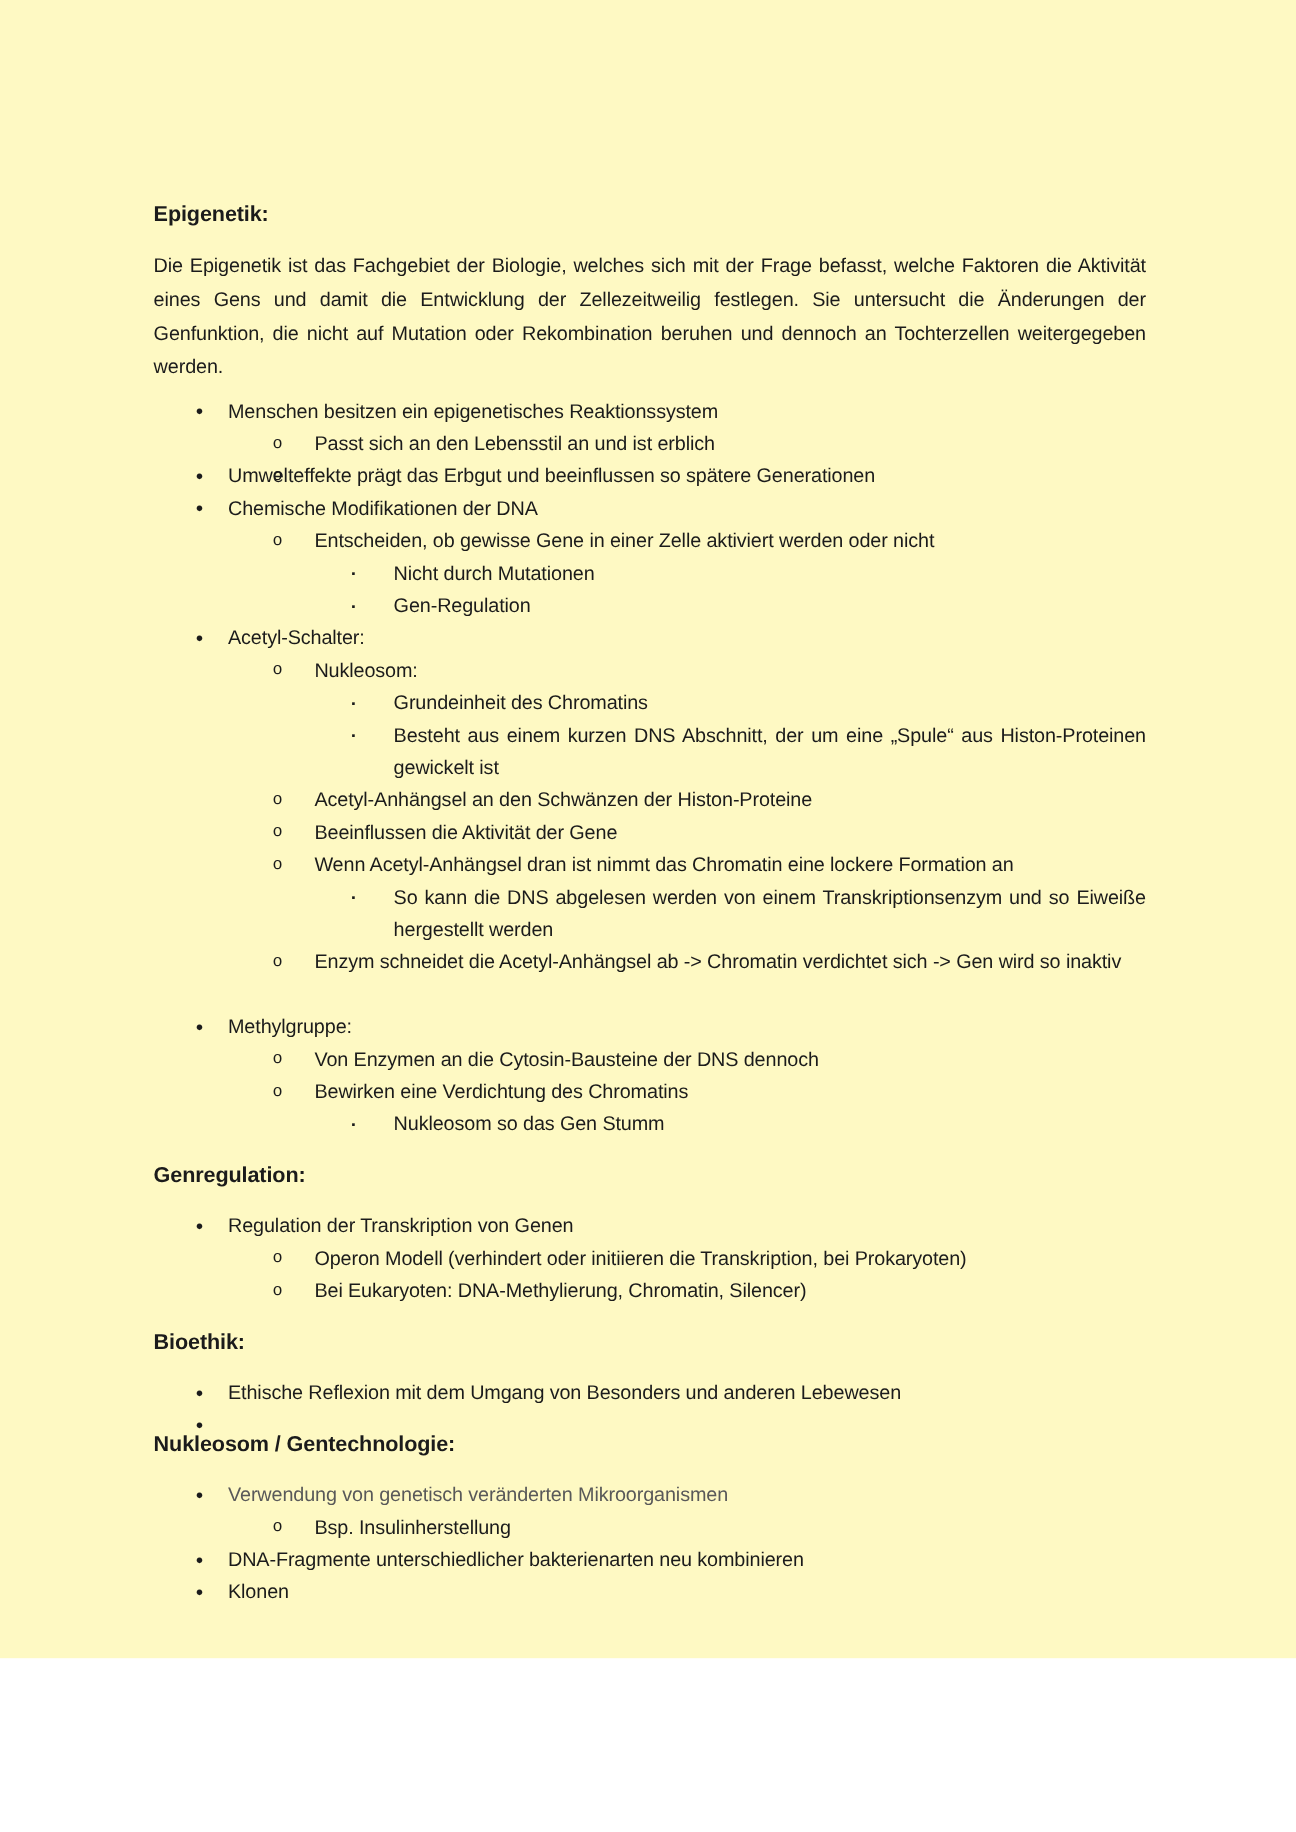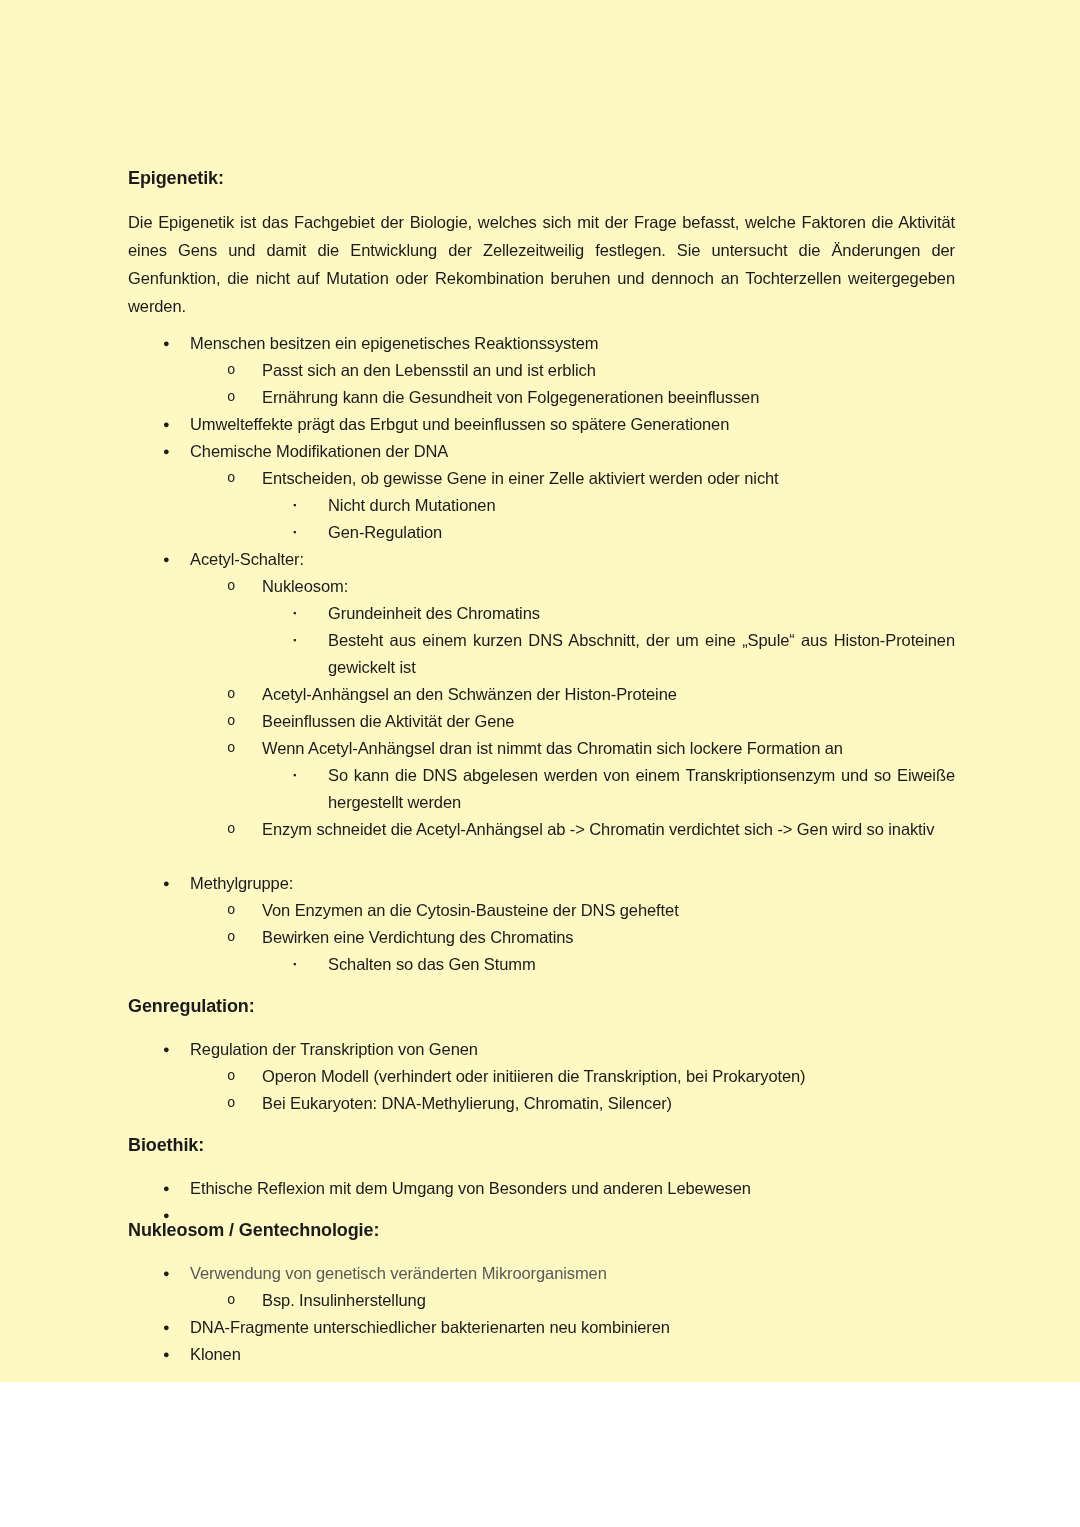--- a/index.html
+++ b/index.html
@@ -54,39 +54,39 @@
 
 <div class="page">
 
   <div class="heading">Epigenetik:</div>
 
   <p class="intro"><span>Die </span><span class="bold">Epigenetik</span><span> ist das Fachgebiet der Biologie, welches sich mit der Frage befasst, welche Faktoren die Aktivität eines Gens und damit die Entwicklung der Zellezeitweilig festlegen. Sie untersucht die Änderungen der Genfunktion, die nicht auf Mutation oder Rekombination beruhen und dennoch an Tochterzellen weitergegeben werden.</span></p>
 
   <div class="list">
     <div class="li l1"><span class="bullet b1">●</span><span class="t">Menschen besitzen ein epigenetisches Reaktionssystem</span></div>
     <div class="li l2"><span class="bullet b2">o</span><span class="t">Passt sich an den Lebensstil an und ist erblich</span></div>
-    <div class="li l2"><span class="bullet b2">o</span><span class="t">Ernährung kann die Gesundheit von Folgegenerationen beeinflussen</span></div>
+    <div class="li l2"><span class="bullet b2">o</span></div>
     <div class="li l1"><span class="bullet b1">●</span><span class="t">Umwelteffekte prägt das Erbgut und beeinflussen so spätere Generationen</span></div>
     <div class="li l1"><span class="bullet b1">●</span><span class="t">Chemische Modifikationen der DNA</span></div>
     <div class="li l2"><span class="bullet b2">o</span><span class="t">Entscheiden, ob gewisse Gene in einer Zelle aktiviert werden oder nicht</span></div>
     <div class="li l3"><span class="bullet b3">▪</span><span class="t">Nicht durch Mutationen</span></div>
     <div class="li l3"><span class="bullet b3">▪</span><span class="t">Gen-Regulation</span></div>
     <div class="li l1"><span class="bullet b1">●</span><span class="t">Acetyl-Schalter:</span></div>
     <div class="li l2"><span class="bullet b2">o</span><span class="t">Nukleosom:</span></div>
     <div class="li l3"><span class="bullet b3">▪</span><span class="t">Grundeinheit des Chromatins</span></div>
     <div class="li l3 just"><span class="bullet b3">▪</span><span class="t">Besteht aus einem kurzen DNS Abschnitt, der um eine „Spule“ aus Histon-Proteinen gewickelt ist</span></div>
     <div class="li l2"><span class="bullet b2">o</span><span class="t">Acetyl-Anhängsel an den Schwänzen der Histon-Proteine</span></div>
     <div class="li l2"><span class="bullet b2">o</span><span class="t">Beeinflussen die Aktivität der Gene</span></div>
-    <div class="li l2"><span class="bullet b2">o</span><span class="t">Wenn Acetyl-Anhängsel dran ist nimmt das Chromatin sich lockere Formation an</span></div>
+    <div class="li l2"><span class="bullet b2">o</span><span class="t">Wenn Acetyl-Anhängsel dran ist nimmt das Chromatin eine lockere Formation an</span></div>
     <div class="li l3 just"><span class="bullet b3">▪</span><span class="t">So kann die DNS abgelesen werden von einem Transkriptionsenzym und so Eiweiße hergestellt werden</span></div>
     <div class="li l2 just"><span class="bullet b2">o</span><span class="t">Enzym schneidet die Acetyl-Anhängsel ab -&gt; Chromatin verdichtet sich -&gt; Gen wird so inaktiv</span></div>
     <div class="li l1 gap-before"><span class="bullet b1">●</span><span class="t">Methylgruppe:</span></div>
-    <div class="li l2"><span class="bullet b2">o</span><span class="t">Von Enzymen an die Cytosin-Bausteine der DNS geheftet</span></div>
+    <div class="li l2"><span class="bullet b2">o</span><span class="t">Von Enzymen an die Cytosin-Bausteine der DNS dennoch</span></div>
     <div class="li l2"><span class="bullet b2">o</span><span class="t">Bewirken eine Verdichtung des Chromatins</span></div>
-    <div class="li l3"><span class="bullet b3">▪</span><span class="t">Schalten so das Gen Stumm</span></div>
+    <div class="li l3"><span class="bullet b3">▪</span><span class="t">Nukleosom so das Gen Stumm</span></div>
   </div>
 
   <div class="heading">Genregulation:</div>
   <div class="list">
     <div class="li l1"><span class="bullet b1">●</span><span class="t">Regulation der Transkription von Genen</span></div>
     <div class="li l2"><span class="bullet b2">o</span><span class="t">Operon Modell (verhindert oder initiieren die Transkription, bei Prokaryoten)</span></div>
     <div class="li l2"><span class="bullet b2">o</span><span class="t">Bei Eukaryoten: DNA-Methylierung, Chromatin, Silencer)</span></div>
   </div>
 
   <div class="heading">Bioethik:</div>

